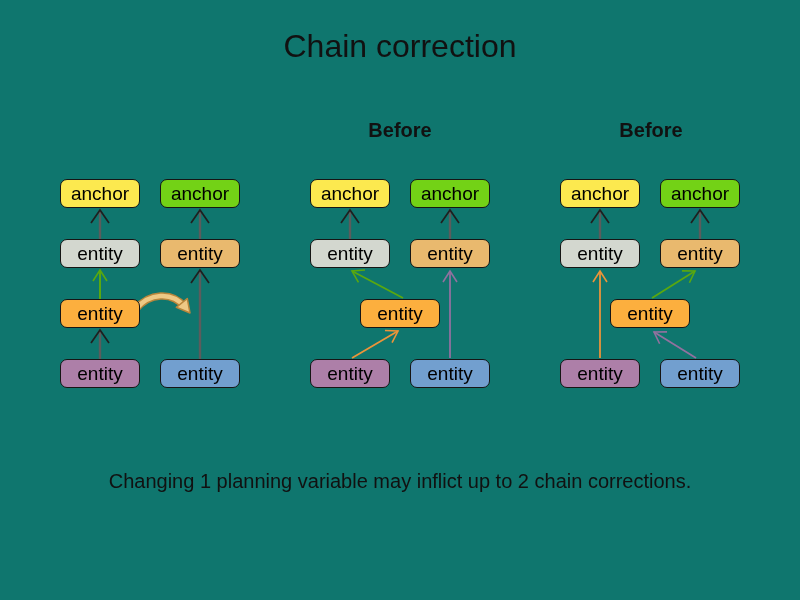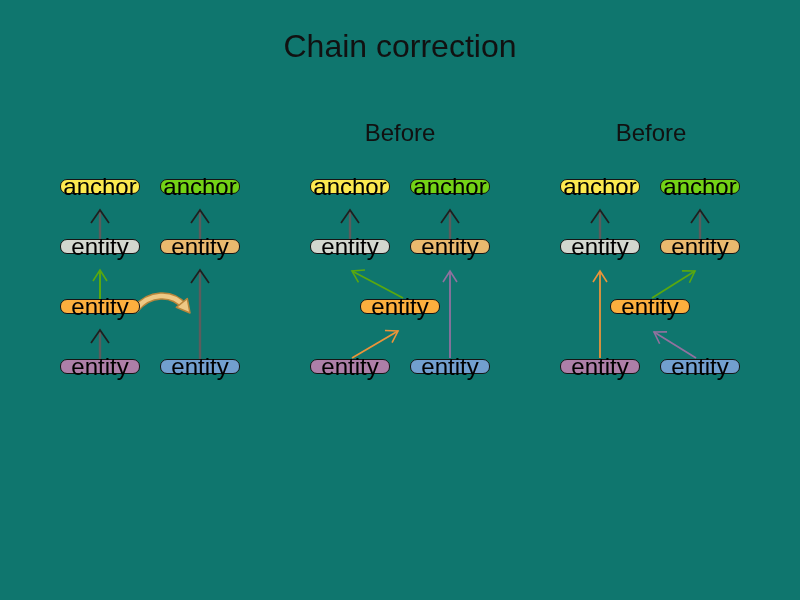--- a/index.html
+++ b/index.html
@@ -1,26 +1,26 @@
 <!DOCTYPE html>
 <html><head>
 <meta charset="utf-8">
 <style>
   html,body{margin:0;padding:0;background:#ffffff;}
   body{width:800px;height:600px;font-family:"Liberation Sans",sans-serif;}
   .stage{position:relative;width:800px;height:600px;background:#0f766e;overflow:hidden;}
   .title{position:absolute;left:0;right:0;top:28px;text-align:center;font-size:32px;color:#111;}
-  .heading{position:absolute;top:119px;font-size:24px;color:#111;transform:translateX(-50%);white-space:nowrap;}
+  .heading{position:absolute;top:119px;font-size:20px;color:#111;transform:translateX(-50%);white-space:nowrap;font-weight:bold;}
   .heading.before{left:400px;}
   .heading.after{left:651px;}
   .caption{position:absolute;left:0;right:0;top:470px;text-align:center;font-size:20px;color:#111;}
   .arrows{position:absolute;left:0;top:0;}
-  .node{position:absolute;width:80px;height:15px;box-sizing:border-box;border:1.6px solid #151515;
+  .node{position:absolute;width:80px;height:29px;box-sizing:border-box;border:1.6px solid #151515;
         border-radius:7px;display:flex;align-items:center;justify-content:center;
-        font-size:24px;color:#000;}
+        font-size:19px;color:#000;}
   .c-yellow{background:#fce94f;}
   .c-green {background:#73d216;}
   .c-gray  {background:#d3d7cf;}
   .c-tan   {background:#e9b96e;}
   .c-orange{background:#fcaf3e;}
   .c-purple{background:#ad7fa8;}
   .c-blue  {background:#729fcf;}
 </style>
 </head>
 <body>
@@ -100,13 +100,14 @@
   <div>
     <div class="node c-yellow" style="left:560px;top:179px">anchor</div>
     <div class="node c-green" style="left:660px;top:179px">anchor</div>
     <div class="node c-gray" style="left:560px;top:239px">entity</div>
     <div class="node c-tan" style="left:660px;top:239px">entity</div>
     <div class="node c-orange" style="left:610px;top:299px">entity</div>
     <div class="node c-purple" style="left:560px;top:359px">entity</div>
     <div class="node c-blue" style="left:660px;top:359px">entity</div>
   </div>
 
+  <div class="caption">Changing 1 planning variable may inflict up to 2 chain corrections.</div>
 </div>
 
 </body></html>

